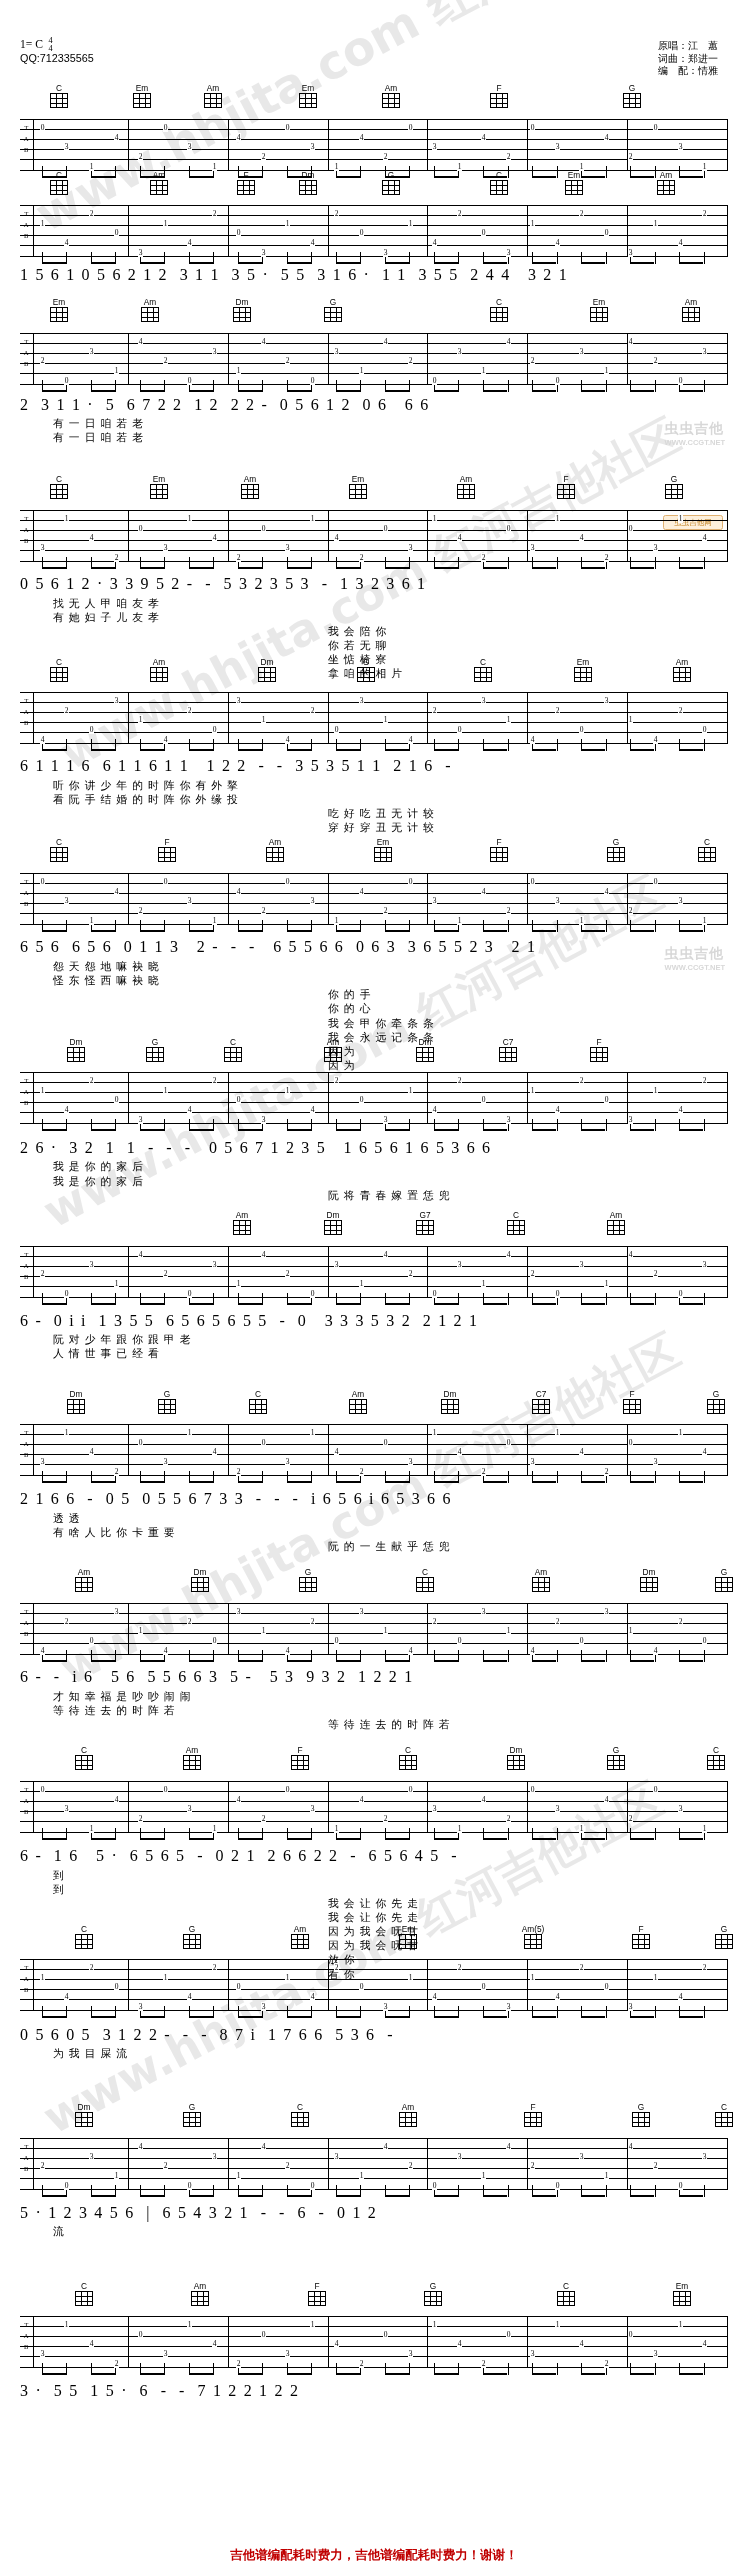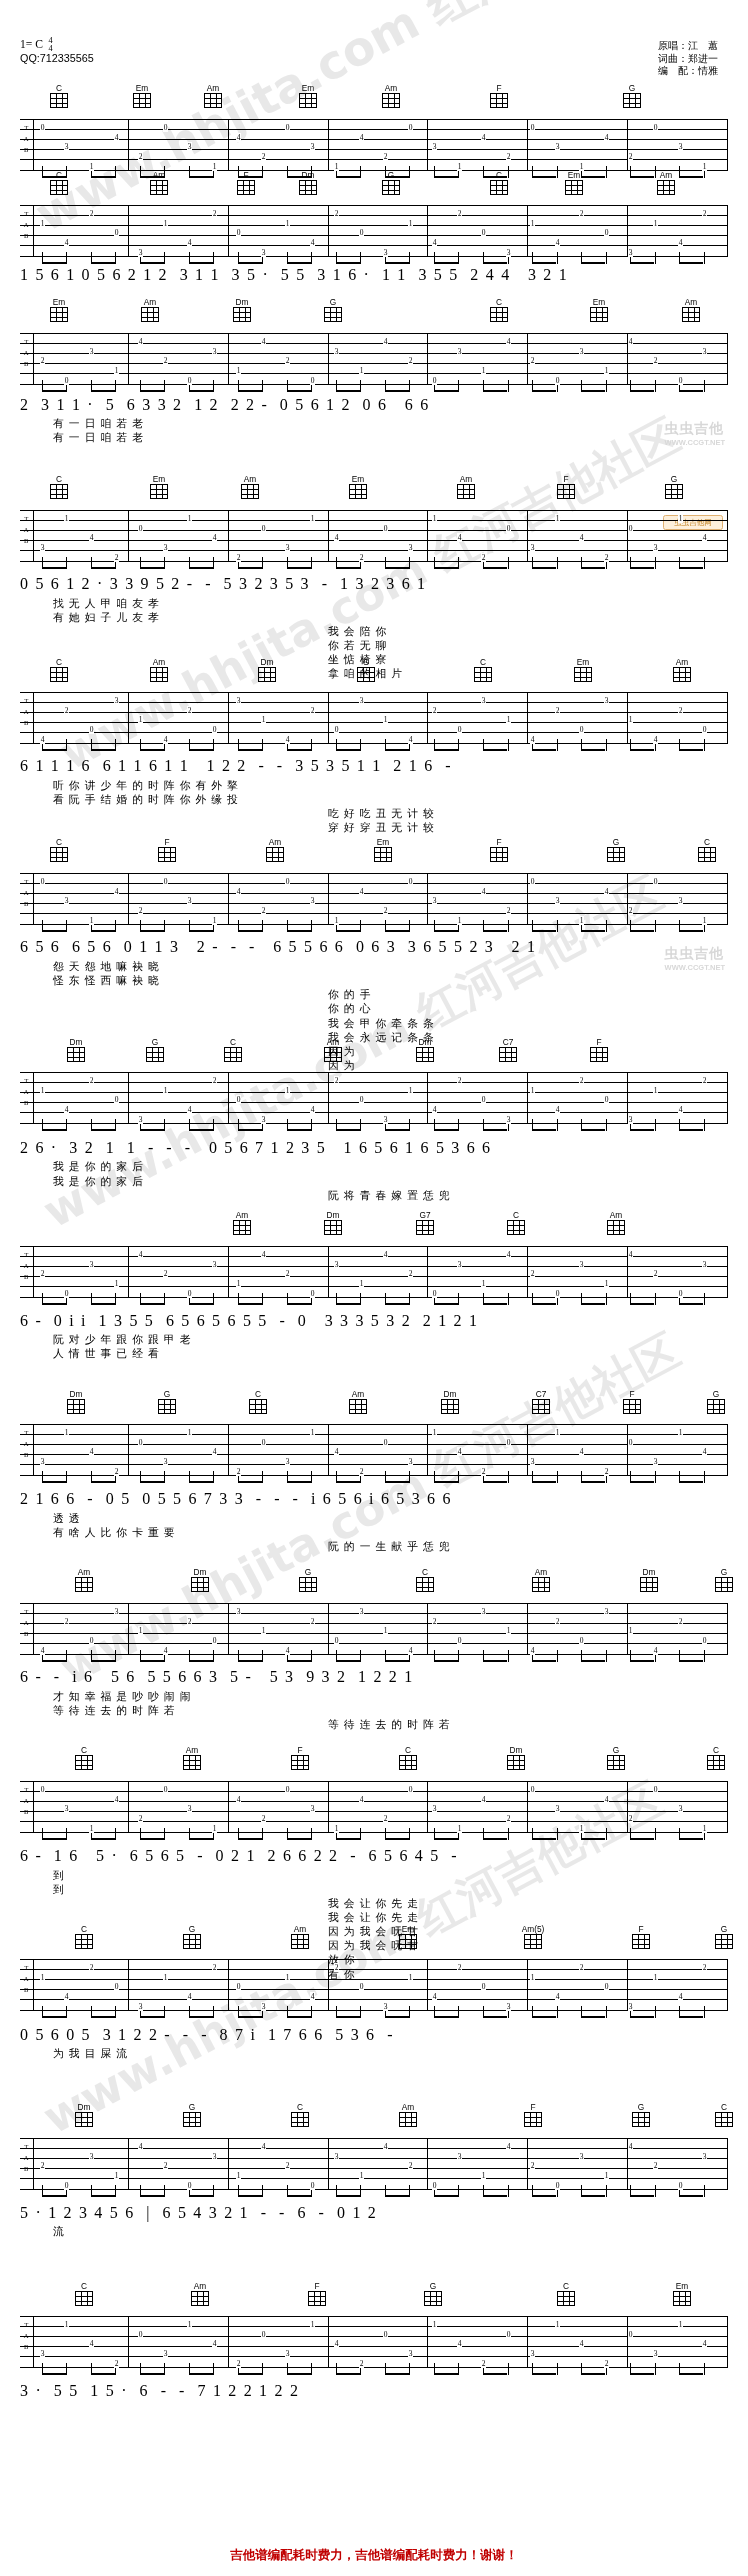--- a/index.html
+++ b/index.html
@@ -499,21 +499,21 @@
           <div class="beam" style="left: 316px; width: 24px;"></div>
           <div class="beam" style="left: 365px; width: 24px;"></div>
           <div class="beam" style="left: 414px; width: 24px;"></div>
           <div class="beam" style="left: 463px; width: 24px;"></div>
           <div class="beam" style="left: 512px; width: 24px;"></div>
           <div class="beam" style="left: 561px; width: 24px;"></div>
           <div class="beam" style="left: 610px; width: 24px;"></div>
           <div class="beam" style="left: 659px; width: 24px;"></div>
         </div>
       </div>
-      <div class="system numline" style="top: 396px; position: absolute;">2  3 1 1 ·  5  6 3 3 2  1 2  2 2 -  0 5 6 1 2  0 6   6 6</div>
+      <div class="system numline" style="top: 396px; position: absolute;">2  3 1 1 ·  5  6 7 2 2  1 2  2 2 -  0 5 6 1 2  0 6   6 6</div>
       <div class="system lyricline" style="position: absolute; top: 417px; margin-top: 0px; left: 53px;">有 一 日 咱  若 老</div>
       <div class="system lyricline" style="position: absolute; top: 431px; margin-top: 0px; left: 53px;">有 一 日 咱  若 老</div>
       <div class="system" style="top: 475px;">
         <div class="chord" style="left: 25px;">
           <div class="cname">C</div>
           <div class="grid"></div>
         </div>
         <div class="chord" style="left: 125px;">
           <div class="cname">Em</div>
           <div class="grid"></div>

